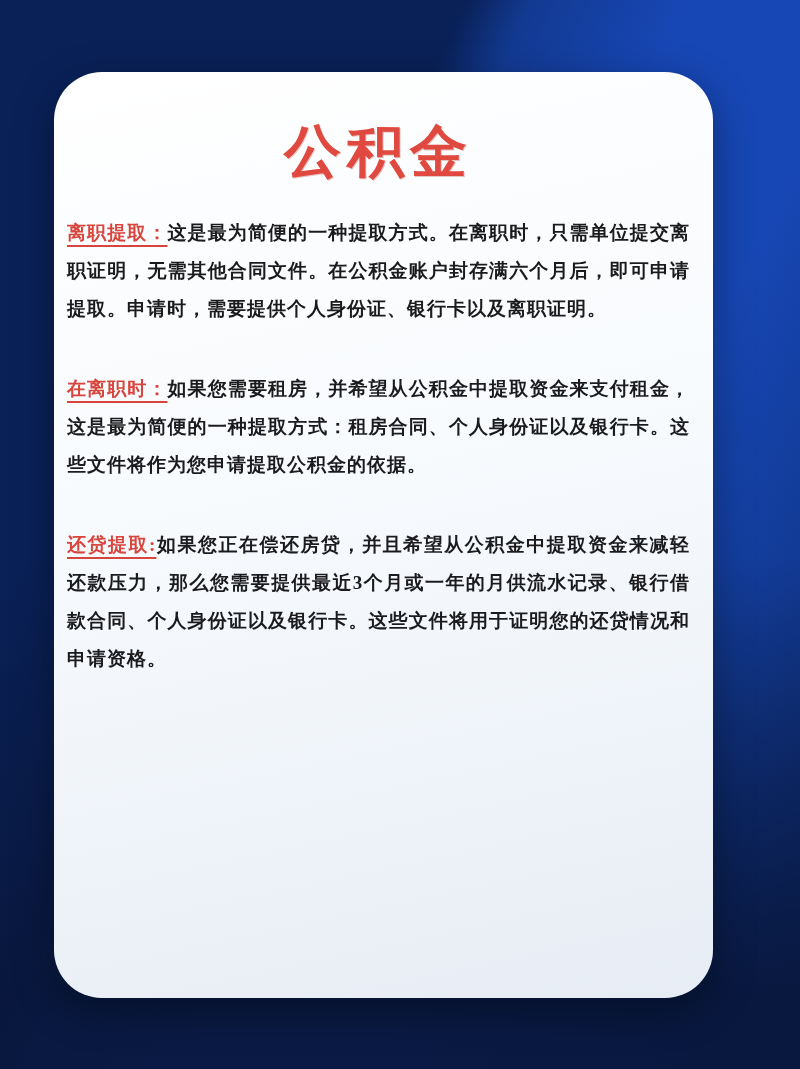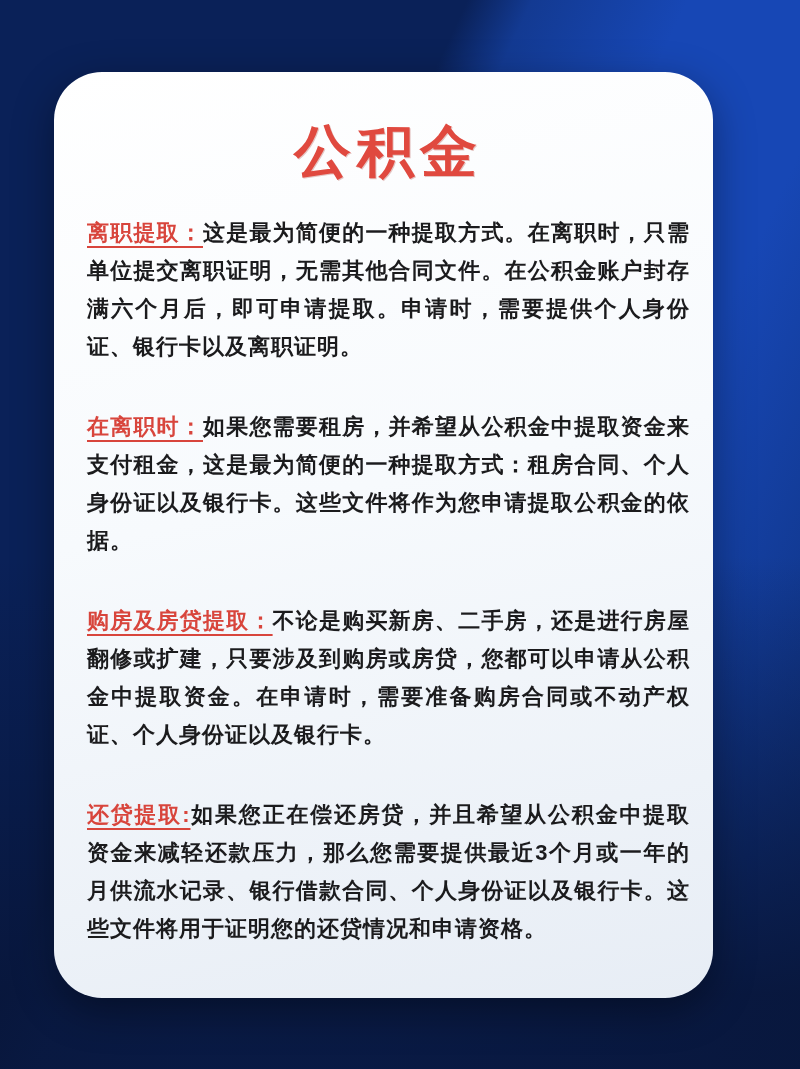--- a/index.html
+++ b/index.html
@@ -25,47 +25,48 @@
   }
 
   .card {
     position: absolute;
     left: 54px;
     top: 72px;
     width: 659px;
     height: 926px;
     box-sizing: border-box;
     border-radius: 48px;
-    padding: 44px 23px 30px 33px;
+    padding: 44px 23px 30px 13px;
     background: linear-gradient(168deg, #ffffff 0%, #f7fafd 45%, #e7edf5 100%);
     box-shadow: 0 12px 40px rgba(0, 0, 0, 0.38);
   }
 
   .title {
     margin: 0 0 28px 0;
     text-align: center;
     color: #e0493f;
     font-size: 57px;
     line-height: 70px;
     font-weight: 700;
     letter-spacing: 6px;
     text-shadow: 1px 1px 0 rgba(160, 30, 20, 0.25);
   }
   .title .title-line {
     display: block;
   }
 
   .section {
     margin: 0 0 42px 0;
-    font-size: 22px;
+    font-size: 19px;
     line-height: 38px;
     color: #1b1b1d;
     font-weight: 600;
     letter-spacing: 1px;
     text-align: justify;
+    font-family: Liberation Serif, serif;
   }
   .section:last-child {
     margin-bottom: 0;
   }
 
   .section .label {
     color: #d8453c;
     font-weight: 700;
     text-decoration: underline;
     text-decoration-color: #d8453c;
@@ -79,17 +80,16 @@
 <div class="card">
 
   <h1 class="title">
     <span class="title-line">公积金</span>
   </h1>
 
   <p class="section"><span class="label">离职提取：</span><span>这是最为简便的一种提取方式。在离职时，只需单位提交离职证明，无需其他合同文件。在公积金账户封存满六个月后，即可申请提取。申请时，需要提供个人身份证、银行卡以及离职证明。</span></p>
 
   <p class="section"><span class="label">在离职时：</span><span>如果您需要租房，并希望从公积金中提取资金来支付租金，这是最为简便的一种提取方式：租房合同、个人身份证以及银行卡。这些文件将作为您申请提取公积金的依据。</span></p>
 
-  <p class="section"><span class="label">购房及房贷提取：</span><span>不论是购买新房、二手房，还是进行房屋翻修或扩建，只要涉及到购房或房贷，您都可以申请从公积金中提取资金。在申请时，需要准备购房合同或不动产权证、个人身份证以及银行卡。</span></p>
 
   <p class="section"><span class="label">还贷提取:</span><span>如果您正在偿还房贷，并且希望从公积金中提取资金来减轻还款压力，那么您需要提供最近3个月或一年的月供流水记录、银行借款合同、个人身份证以及银行卡。这些文件将用于证明您的还贷情况和申请资格。</span></p>
 
 </div>
 
 </body></html>

